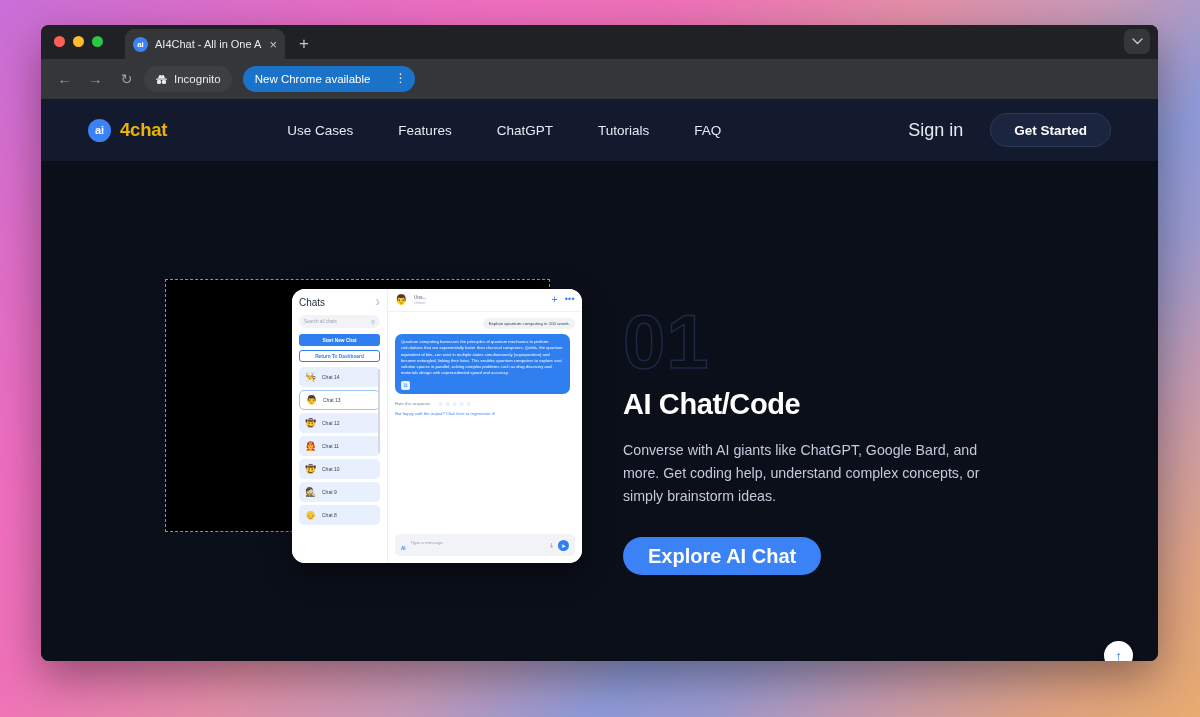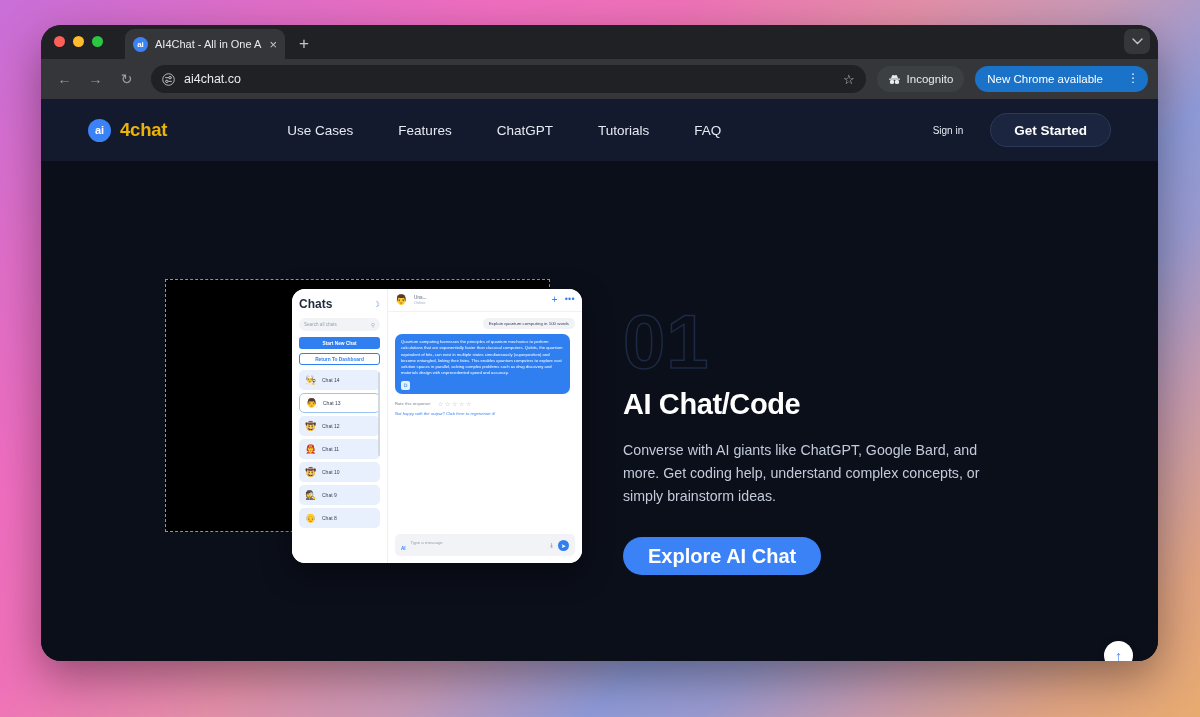--- a/index.html
+++ b/index.html
@@ -19,21 +19,21 @@
         #c59ab0 82%,
         #e0a382 92%,
         #e8ab70 100%);
     position: relative;
   }
   
   .window {
     position: absolute;
     left: 41px; top: 25px;
     width: 1117px; height: 636px;
-    border-radius: 20px;
+    border-radius: 8px;
     overflow: hidden;
     box-shadow: 0 16px 46px rgba(0,0,0,.38);
     background: #202124;
     display: flex; flex-direction: column;
   }
   
   .tabstrip {
     height: 34px; background: #202124;
     display: flex; align-items: flex-end;
     padding-left: 13px; position: relative; flex: none;
@@ -101,21 +101,21 @@
   .logo { display: flex; align-items: center; gap: 9px; }
   .logo-mark {
     width: 23px; height: 23px; border-radius: 50%; background: #3b82f6;
     color: #fff; font-size: 11px; font-weight: bold;
     display: flex; align-items: center; justify-content: center;
   }
   .logo-text { color: #eab308; font-size: 18.5px; font-weight: bold; letter-spacing: -.2px; }
   .site-nav { display: flex; gap: 45px; margin-left: 120px; }
   .nav-link { color: #e6eaf2; font-size: 13.5px; font-weight: 500; }
   .header-right { margin-left: auto; display: flex; align-items: center; gap: 27px; }
-  .signin { color: #e6eaf2; font-size: 10px; font-weight: 500; }
+  .signin { color: #e6eaf2; font-size: 18px; font-weight: 500; }
   .get-started {
     height: 34px; padding: 0 23px; border-radius: 17px;
     border: 1px solid #2c3a57; background: #1b2540;
     color: #fff; font-size: 13.5px; font-weight: 600;
     display: flex; align-items: center;
   }
   
   .hero { position: relative; height: 100%; }
   .dashed-box {
     position: absolute; left: 124px; top: 118px;
@@ -149,21 +149,21 @@
     width: 290px; height: 274px;
     background: #fff; border-radius: 13px;
     box-shadow: 0 10px 30px rgba(0,0,0,.45);
     display: flex; overflow: hidden;
   }
   .mk-sidebar {
     width: 96px; background: #fff; display: flex; flex-direction: column;
     padding: 8px 7px 0 7px; border-right: 1px solid #eceff4;
   }
   .mk-side-head { display: flex; align-items: center; justify-content: space-between; }
-  .mk-chats-title { font-size: 12px; font-weight: bold; color: #1f2b3d; }
+  .mk-chats-title { font-size: 10px; font-weight: normal; color: #1f2b3d; }
   .mk-moon { color: #3b82f6; font-size: 8px; }
   .mk-search {
     margin-top: 7px; height: 13px; background: #f1f3f7; border-radius: 7px;
     display: flex; align-items: center; padding: 0 5px; gap: 3px;
   }
   .mk-search-text { font-size: 4.6px; color: #9aa3b2; flex: 1; }
   .mk-search-icon { font-size: 5.5px; color: #9aa3b2; }
   .mk-btn-primary {
     margin-top: 6px; height: 12px; background: #2f7ff0; border-radius: 3px;
     color: #fff; font-size: 4.8px; font-weight: bold;
@@ -276,31 +276,20 @@
       <svg width="11" height="7" viewBox="0 0 11 7">
         <path d="M1 1 L5.5 5.5 L10 1" stroke="#c4c7c5" stroke-width="1.4" fill="none" stroke-linecap="round"></path>
       </svg>
     </div>
   </div>
 
   <div class="toolbar">
     <div class="nav-btn">←</div>
     <div class="nav-btn">→</div>
     <div class="nav-btn">↻</div>
-    <div class="omnibox">
-      <svg width="13" height="13" viewBox="0 0 14 14">
-        <circle cx="7" cy="7" r="6.2" stroke="#c4c7c5" stroke-width="1" fill="none"></circle>
-        <line x1="3.4" y1="5" x2="10.6" y2="5" stroke="#c4c7c5" stroke-width="1"></line>
-        <line x1="3.4" y1="9" x2="10.6" y2="9" stroke="#c4c7c5" stroke-width="1"></line>
-        <circle cx="8.6" cy="5" r="1.3" fill="#35363a" stroke="#c4c7c5" stroke-width="1"></circle>
-        <circle cx="5.2" cy="9" r="1.3" fill="#35363a" stroke="#c4c7c5" stroke-width="1"></circle>
-      </svg>
-      <div class="omni-url">ai4chat.co</div>
-      <div class="omni-star">☆</div>
-    </div>
     <div class="incognito">
       <svg width="13" height="11" viewBox="0 0 14 12">
         <path d="M3 5 L4.4 1.6 Q4.7 1 5.4 1.2 L7 1.6 L8.6 1.2 Q9.3 1 9.6 1.6 L11 5 Z" fill="#e8eaed"></path>
         <rect x="1" y="5" width="12" height="1.2" rx=".6" fill="#e8eaed"></rect>
         <circle cx="4.3" cy="8.6" r="2.4" fill="#e8eaed"></circle>
         <circle cx="9.7" cy="8.6" r="2.4" fill="#e8eaed"></circle>
       </svg>
       <span>Incognito</span>
     </div>
     <div class="chrome-update">

